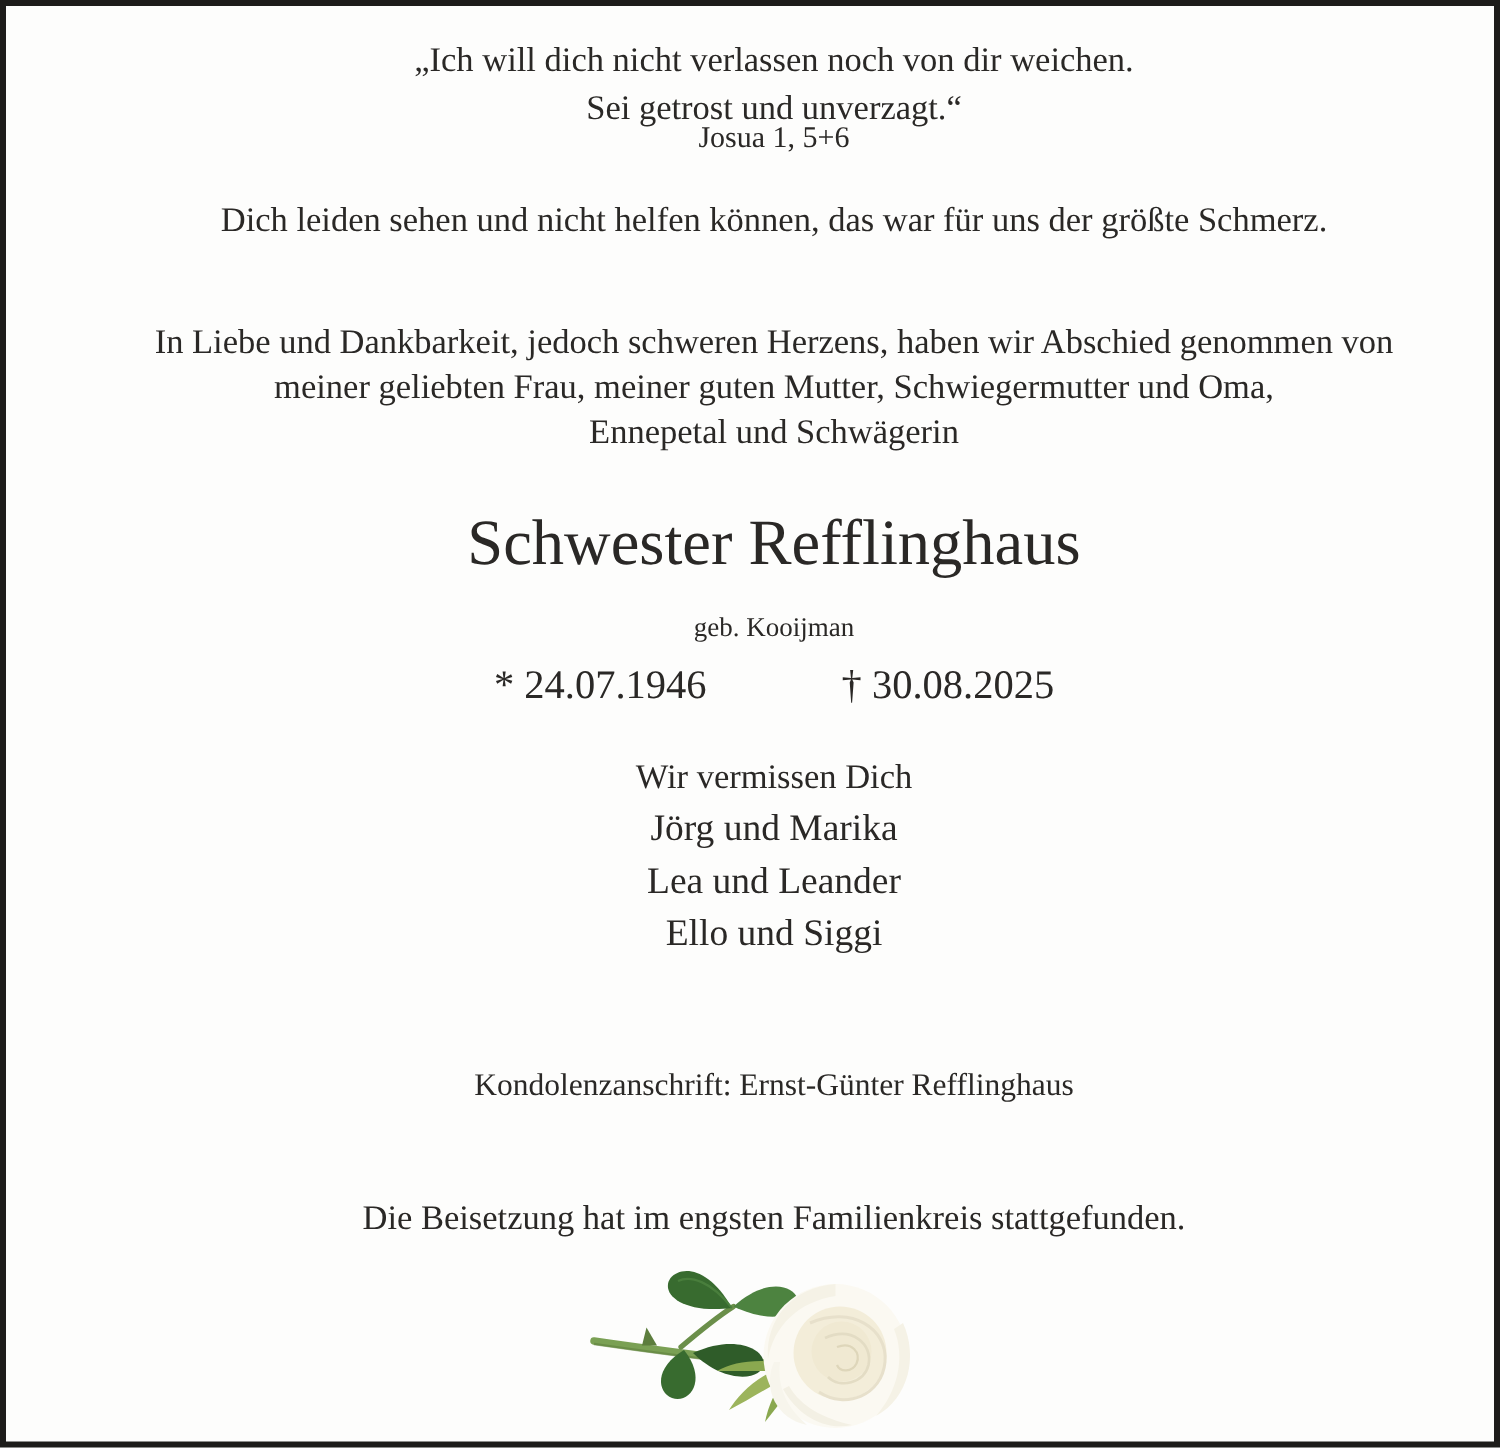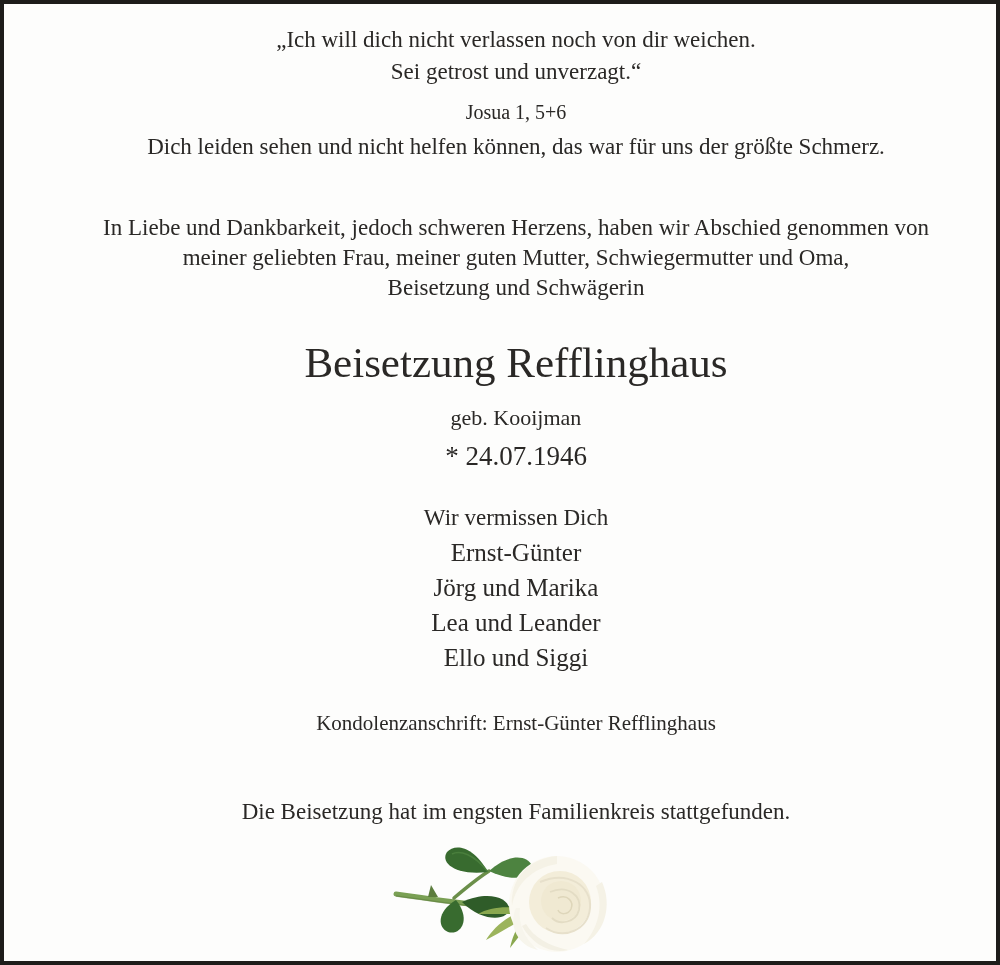--- a/index.html
+++ b/index.html
@@ -25,25 +25,25 @@
     overflow:hidden;
   }
   .block{
     position:absolute;
     left:0;
     width:100%;
     text-align:center;
     padding-left:32px;
   }
   .quote{top:20px;font-size:23px;line-height:32px;}
-  .quote-source{top:96px;font-size:20px;line-height:24px;}
+  .quote-source{top:76px;font-size:20px;line-height:24px;}
   .intro{top:128px;font-size:23px;line-height:29px;}
   .farewell{top:209px;font-size:23px;line-height:30px;}
   .deceased-name{top:333px;font-size:43px;line-height:52px;font-weight:normal;}
-  .maiden-name{top:401px;font-size:22px;line-height:26px;}
+  .maiden-name{top:401px;font-size:18px;line-height:26px;}
   .dates{
     top:436px;
     display:flex;
     justify-content:center;
     gap:90px;
     font-size:27px;
     line-height:32px;
   }
   .mourners{top:496px;}
   .mourners-heading{font-size:23px;line-height:35px;}
@@ -68,33 +68,33 @@
 </div>
 <div class="block quote-source">Josua 1, 5+6</div>
 
 <div class="block intro">
   <div>Dich leiden sehen und nicht helfen können,  das war für uns der größte Schmerz.</div>
 </div>
 
 <div class="block farewell">
   <div>In Liebe und Dankbarkeit, jedoch schweren Herzens, haben wir Abschied genommen von</div>
   <div>meiner geliebten Frau, meiner guten Mutter, Schwiegermutter und Oma,</div>
-  <div>Beisetzung und Schwägerin</div>
+  <div>Ennepetal und Schwägerin</div>
 </div>
 
-<h1 class="block deceased-name">Beisetzung Refflinghaus</h1>
+<h1 class="block deceased-name">Schwester Refflinghaus</h1>
 <div class="block maiden-name">geb. Kooijman</div>
 
 <div class="block dates">
   <span>* 24.07.1946</span>
+  <span>† 30.08.2025</span>
 </div>
 
 <div class="block mourners">
   <div class="mourners-heading">Wir vermissen Dich</div>
-  <div class="mourner-name">Ernst-Günter</div>
   <div class="mourner-name">Jörg und Marika</div>
   <div class="mourner-name">Lea und Leander</div>
   <div class="mourner-name">Ello und Siggi</div>
 </div>
 
 <div class="block condolence">
   <div>Kondolenzanschrift: Ernst-Günter Refflinghaus</div>
 </div>
 
 <div class="block burial">Die Beisetzung hat im engsten Familienkreis stattgefunden.</div>

